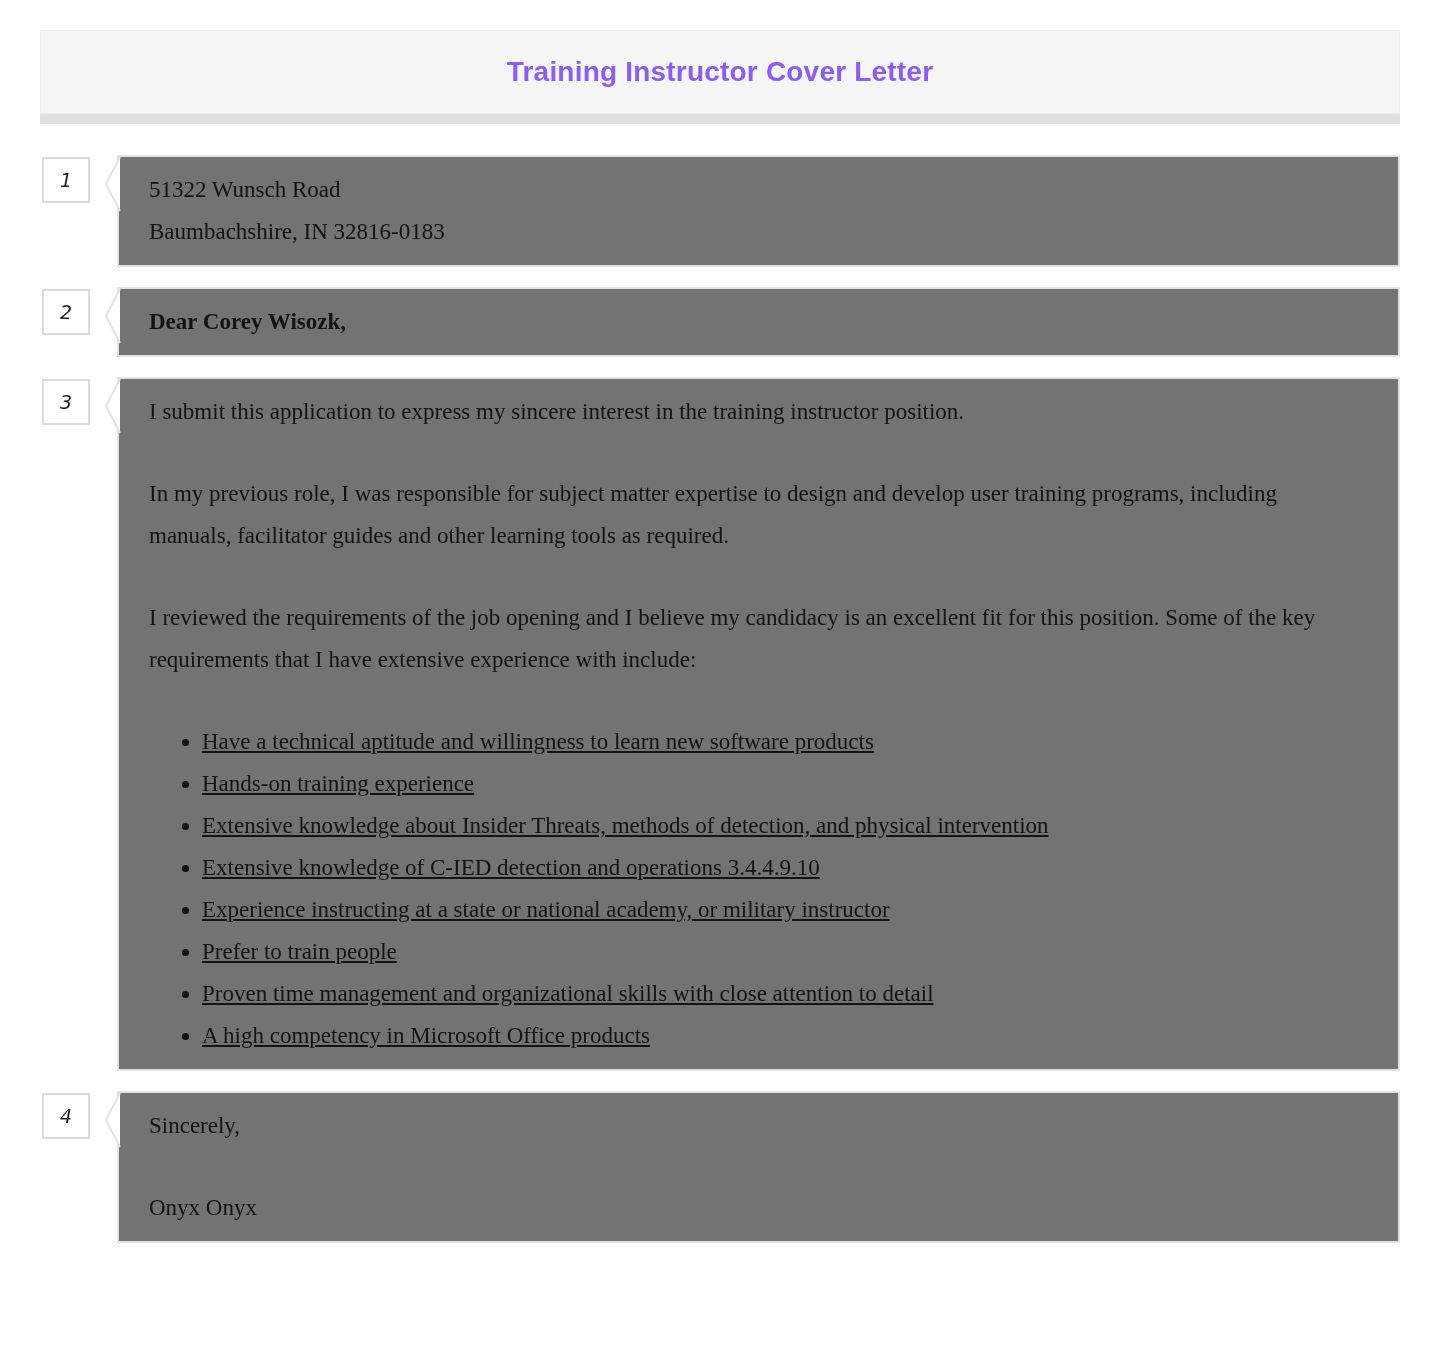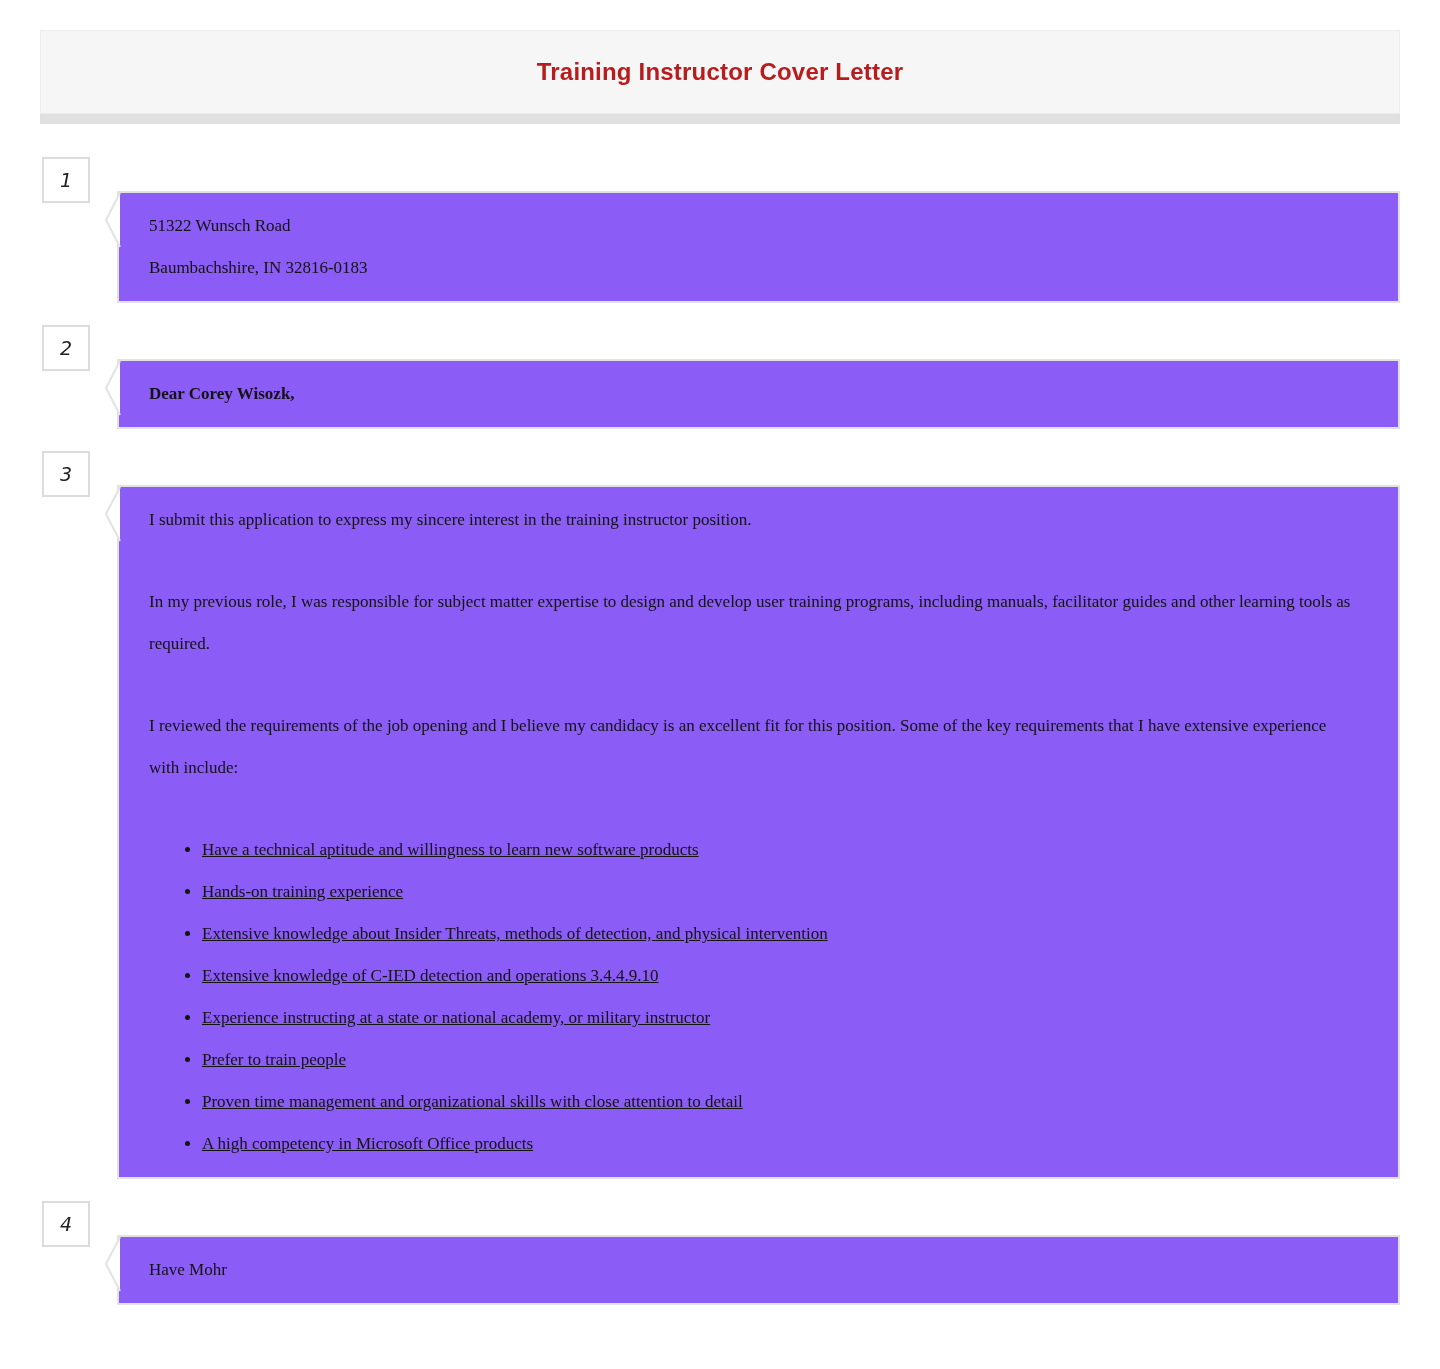--- a/index.html
+++ b/index.html
@@ -25,23 +25,23 @@
     display: flex;
     align-items: center;
     justify-content: center;
   }
   .header-strip {
     height: 10px;
     background: #e0e0e0;
   }
   .page-title {
     font-family: "Liberation Sans", sans-serif;
-    font-size: 24px;
+    font-size: 28px;
     font-weight: 700;
-    color: #b91c1c;
+    color: #8b5cf6;
     letter-spacing: 0.2px;
   }
 
   
   .sections {
     margin-top: 31px;
     display: flex;
     flex-direction: column;
     gap: 20px;
   }
@@ -64,26 +64,25 @@
     align-items: center;
     justify-content: center;
     font-family: "DejaVu Sans", sans-serif;
     font-style: italic;
     font-size: 19px;
     color: #222222;
   }
   .bubble {
     position: relative;
     flex: 1;
-    background: #8b5cf6;
+    background: #737373;
     border: 2px solid #e2e2e2;
     padding: 12px 45px 12px 30px;
-    font-size: 17px;
+    font-size: 23px;
     line-height: 42px;
-    margin-top: 36px;
   }
   .notch {
     position: absolute;
     left: -16px;
     top: -2px;
     width: 18px;
     height: 58px;
   }
   .bubble p { margin: 0 0 40px 0; }
   .bubble p:last-child { margin-bottom: 0; }
@@ -158,18 +157,19 @@
     </div>
 
     <div class="section">
       <div class="badge-col">
         <div class="badge">4</div>
       </div>
       <div class="bubble">
         <svg class="notch" width="18" height="58" viewBox="0 0 18 58">
           <polyline points="17,2 3,29 17,56" fill="#ffffff" stroke="#e2e2e2" stroke-width="2" stroke-linejoin="miter"></polyline>
         </svg>
-        <p>Have Mohr</p>
+        <p>Sincerely,</p>
+        <p>Onyx Onyx</p>
       </div>
     </div>
 
   </div>
 </div>
 
 </body></html>

